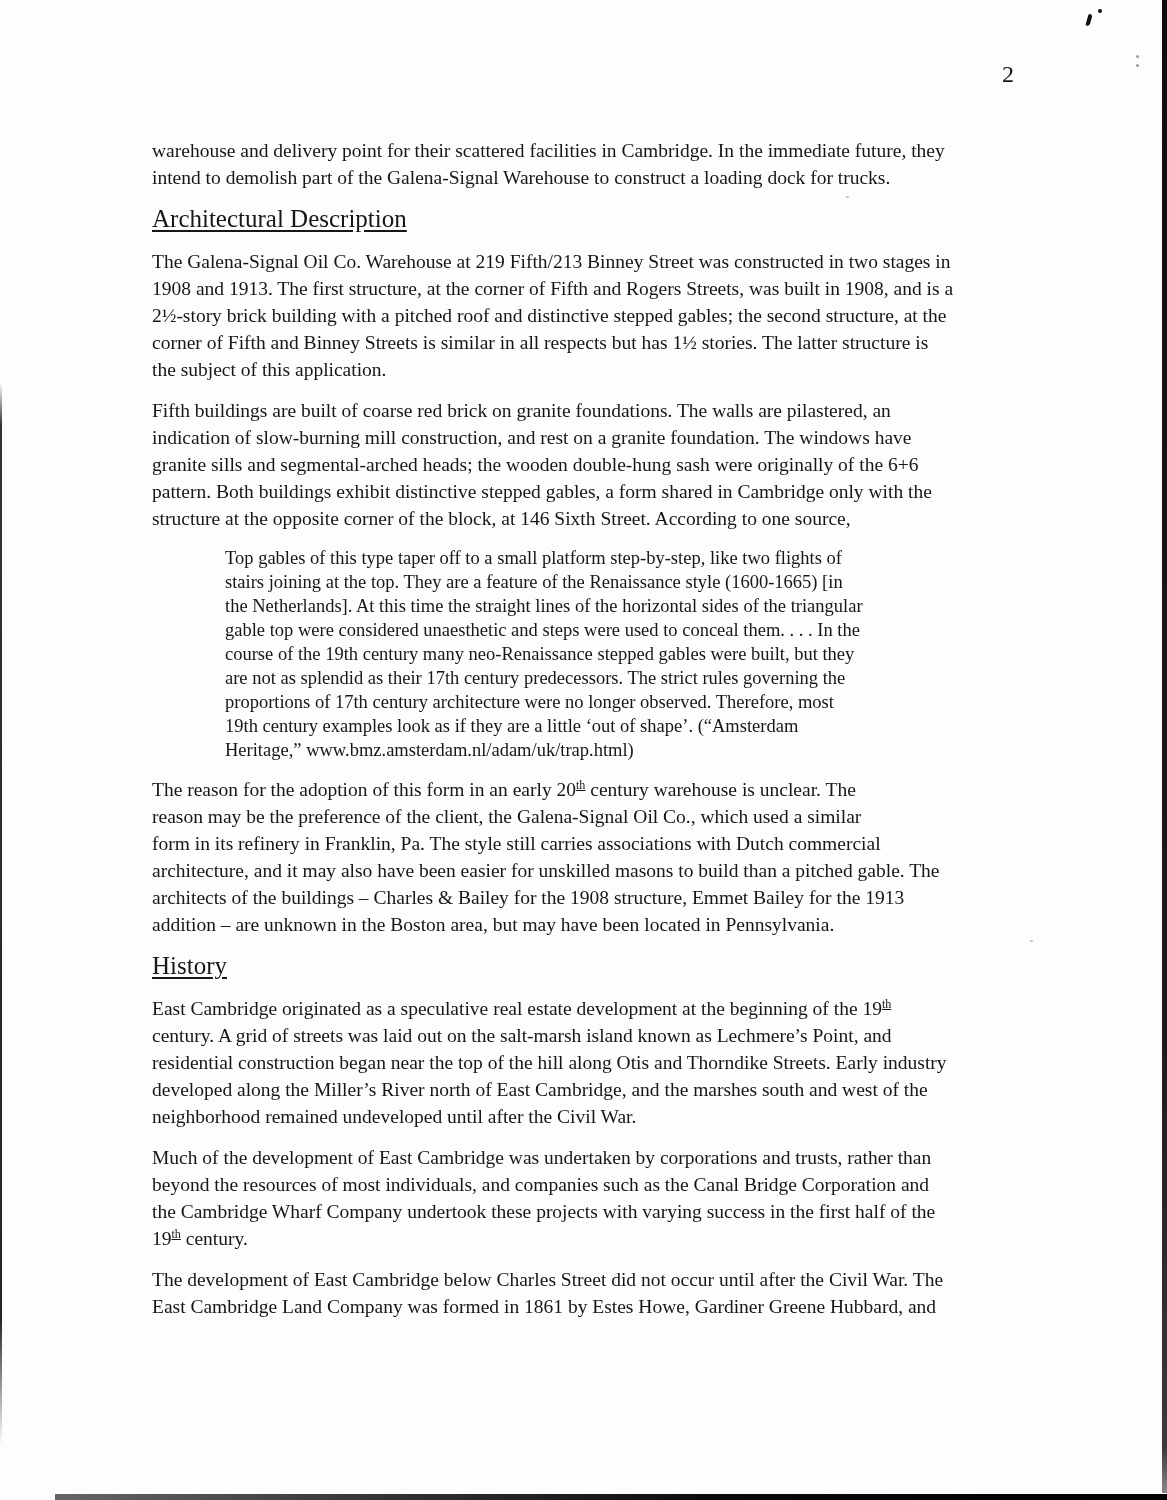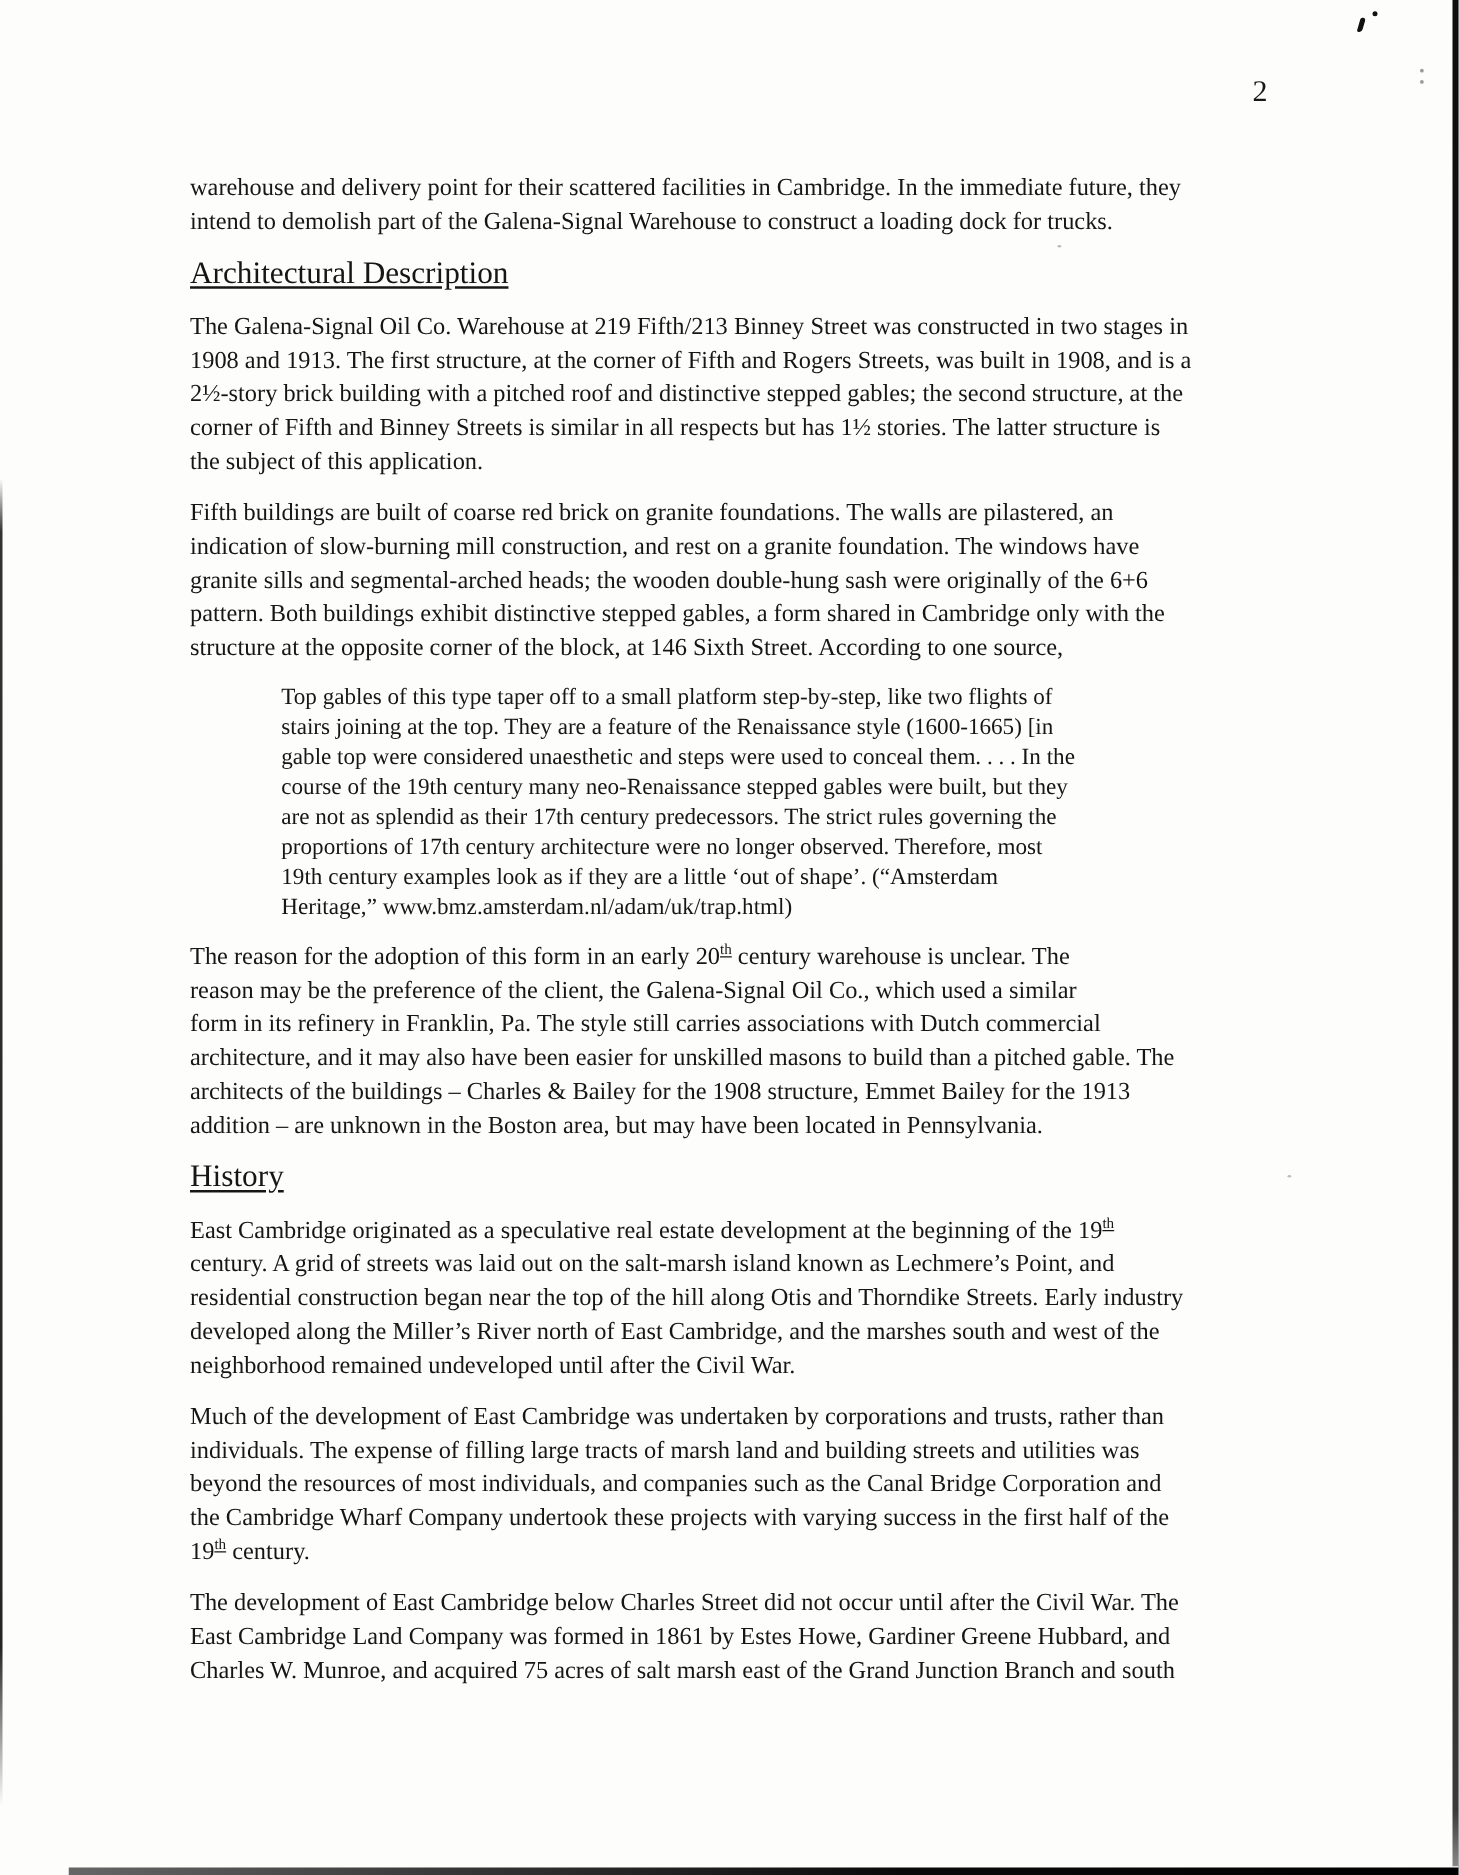--- a/index.html
+++ b/index.html
@@ -132,20 +132,21 @@
       <div class="block paragraph">
         <div class="line">Fifth buildings are built of coarse red brick on granite foundations. The walls are pilastered, an</div>
         <div class="line">indication of slow-burning mill construction, and rest on a granite foundation. The windows have</div>
         <div class="line">granite sills and segmental-arched heads; the wooden double-hung sash were originally of the 6+6</div>
         <div class="line">pattern. Both buildings exhibit distinctive stepped gables, a form shared in Cambridge only with the</div>
         <div class="line">structure at the opposite corner of the block, at 146 Sixth Street. According to one source,</div>
       </div>
       <div class="block quote">
         <div class="line">Top gables of this type taper off to a small platform step-by-step, like two flights of</div>
         <div class="line">stairs joining at the top. They are a feature of the Renaissance style (1600-1665) [in</div>
+        <div class="line">the Netherlands]. At this time the straight lines of the horizontal sides of the triangular</div>
         <div class="line">gable top were considered unaesthetic and steps were used to conceal them. . . . In the</div>
         <div class="line">course of the 19th century many neo-Renaissance stepped gables were built, but they</div>
         <div class="line">are not as splendid as their 17th century predecessors. The strict rules governing the</div>
         <div class="line">proportions of 17th century architecture were no longer observed. Therefore, most</div>
         <div class="line">19th century examples look as if they are a little ‘out of shape’. (“Amsterdam</div>
         <div class="line">Heritage,” www.bmz.amsterdam.nl/adam/uk/trap.html)</div>
       </div>
       <div class="block paragraph">
         <div class="line">The reason for the adoption of this form in an early 20<sup>th</sup> century warehouse is unclear. The</div>
         <div class="line">reason may be the preference of the client, the Galena-Signal Oil Co., which used a similar</div>
@@ -157,28 +158,26 @@
       <div class="block heading"><span class="heading-text">History</span></div>
       <div class="block paragraph">
         <div class="line">East Cambridge originated as a speculative real estate development at the beginning of the 19<sup>th</sup></div>
         <div class="line">century. A grid of streets was laid out on the salt-marsh island known as Lechmere’s Point, and</div>
         <div class="line">residential construction began near the top of the hill along Otis and Thorndike Streets. Early industry</div>
         <div class="line">developed along the Miller’s River north of East Cambridge, and the marshes south and west of the</div>
         <div class="line">neighborhood remained undeveloped until after the Civil War.</div>
       </div>
       <div class="block paragraph">
         <div class="line">Much of the development of East Cambridge was undertaken by corporations and trusts, rather than</div>
-        <div class="line">individuals. The expense of filling large tracts of marsh land and building streets and utilities was</div>
         <div class="line">beyond the resources of most individuals, and companies such as the Canal Bridge Corporation and</div>
         <div class="line">the Cambridge Wharf Company undertook these projects with varying success in the first half of the</div>
         <div class="line">19<sup>th</sup> century.</div>
       </div>
       <div class="block paragraph">
         <div class="line">The development of East Cambridge below Charles Street did not occur until after the Civil War. The</div>
         <div class="line">East Cambridge Land Company was formed in 1861 by Estes Howe, Gardiner Greene Hubbard, and</div>
-        <div class="line">Charles W. Munroe, and acquired 75 acres of salt marsh east of the Grand Junction Branch and south</div>
       </div>
     </main>
 
   <div class="scan-edge-left"></div>
   <div class="scan-edge-right"></div>
   <div class="scan-bar-bottom"></div>
 </div>
 
 </body></html>

